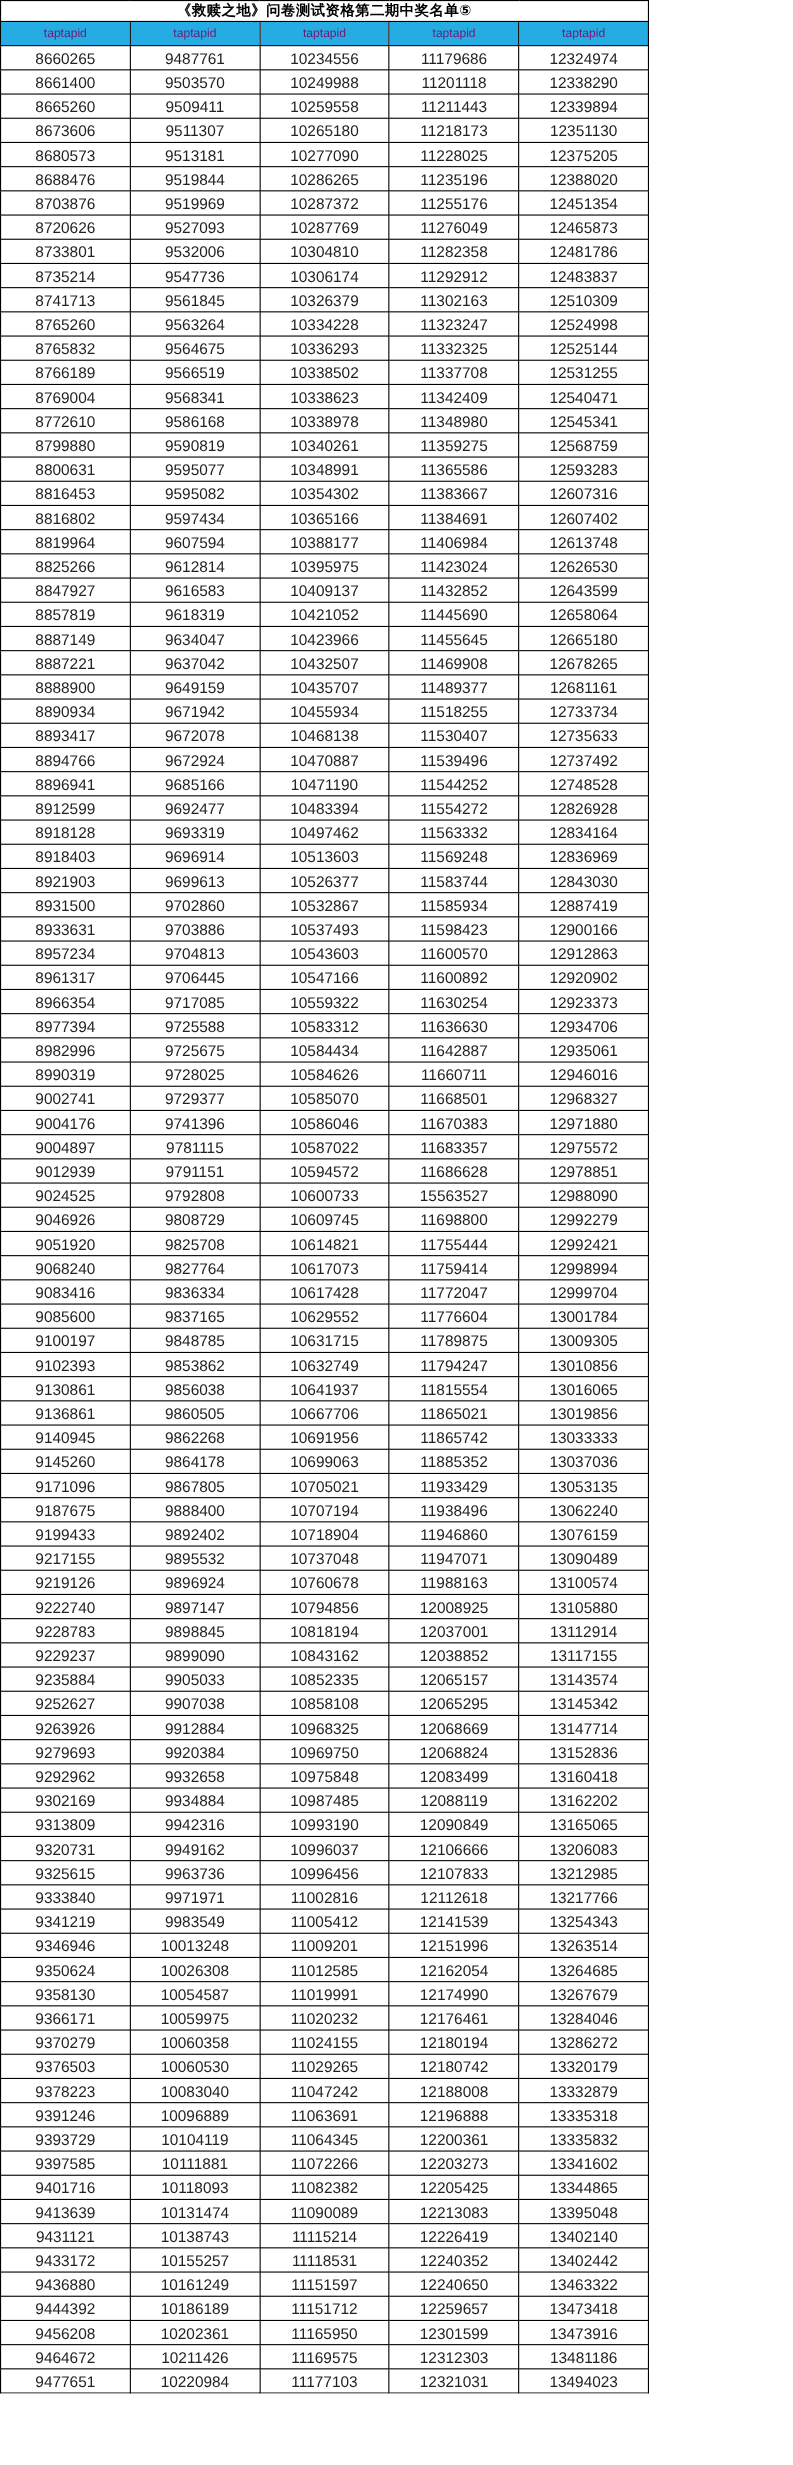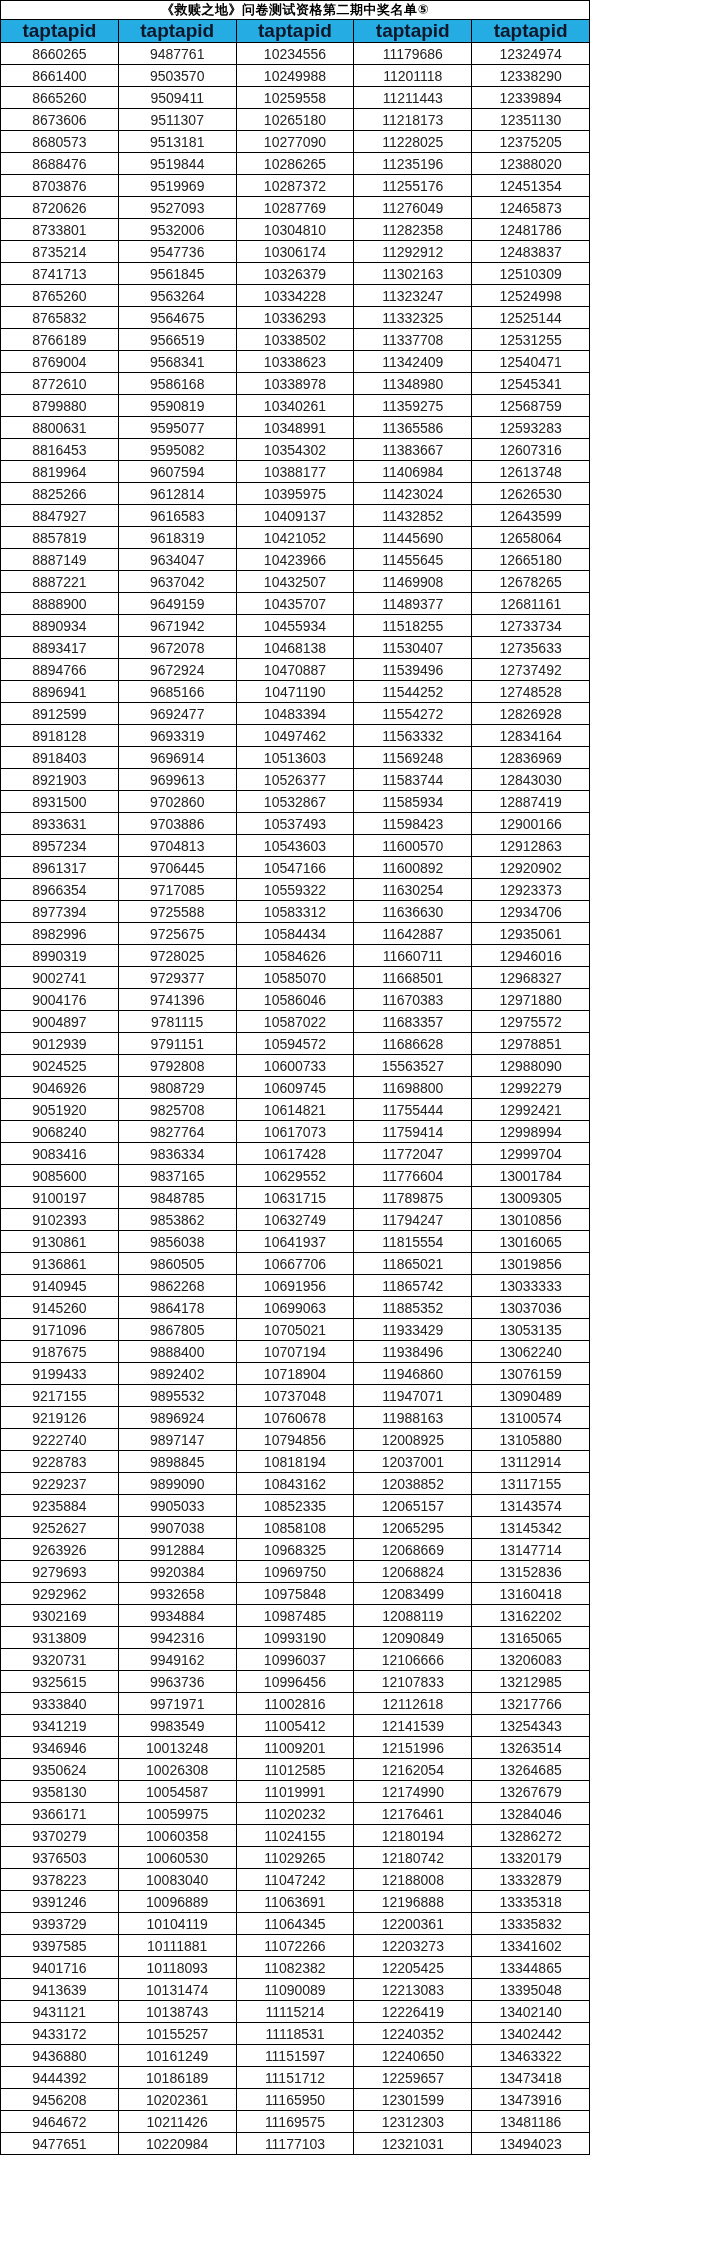--- a/index.html
+++ b/index.html
@@ -29,23 +29,23 @@
     height: 16px;
     font-size: 13px;
     font-weight: bold;
     color: #000000;
     background: #ffffff;
     letter-spacing: 0.5px;
   }
   .header-cell {
     height: 21px;
     background: #25ACE3;
-    color: #0f172a;
-    font-weight: 700;
-    font-size: 19px;
+    color: #701a75;
+    font-weight: 400;
+    font-size: 11px;
   }
   .id-cell {
     height: 21px;
     font-size: 14px;
     color: #222222;
     background: #ffffff;
   }
 </style>
 </head>
 <body>
@@ -191,20 +191,27 @@
         <td class="id-cell">12593283</td>
       </tr>
       <tr>
         <td class="id-cell">8816453</td>
         <td class="id-cell">9595082</td>
         <td class="id-cell">10354302</td>
         <td class="id-cell">11383667</td>
         <td class="id-cell">12607316</td>
       </tr>
       <tr>
+        <td class="id-cell">8816802</td>
+        <td class="id-cell">9597434</td>
+        <td class="id-cell">10365166</td>
+        <td class="id-cell">11384691</td>
+        <td class="id-cell">12607402</td>
+      </tr>
+      <tr>
         <td class="id-cell">8819964</td>
         <td class="id-cell">9607594</td>
         <td class="id-cell">10388177</td>
         <td class="id-cell">11406984</td>
         <td class="id-cell">12613748</td>
       </tr>
       <tr>
         <td class="id-cell">8825266</td>
         <td class="id-cell">9612814</td>
         <td class="id-cell">10395975</td>

